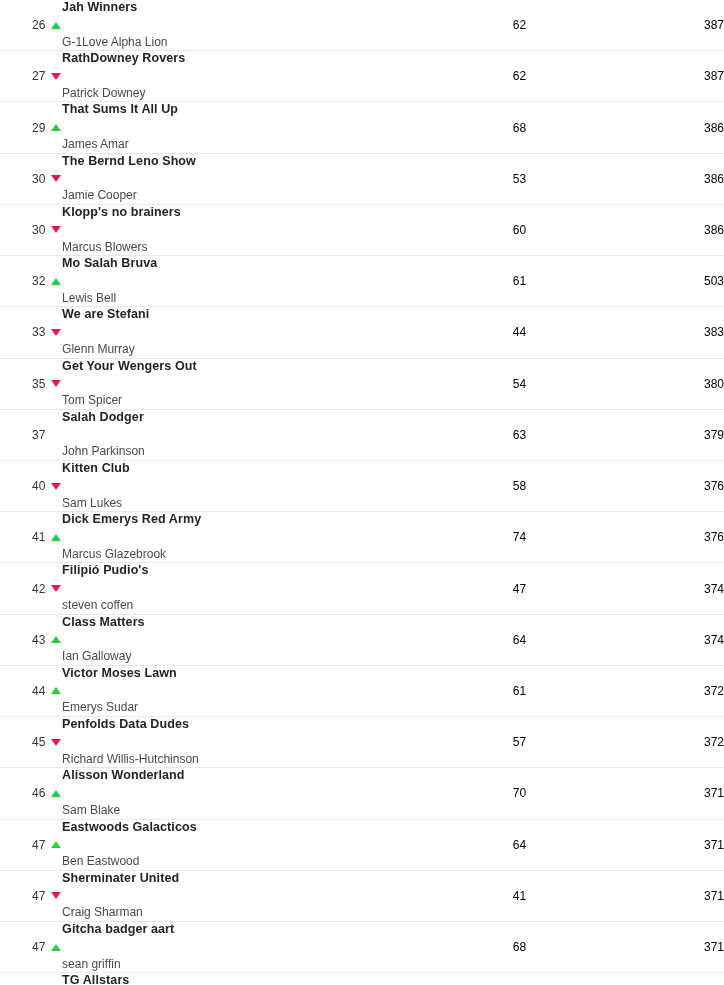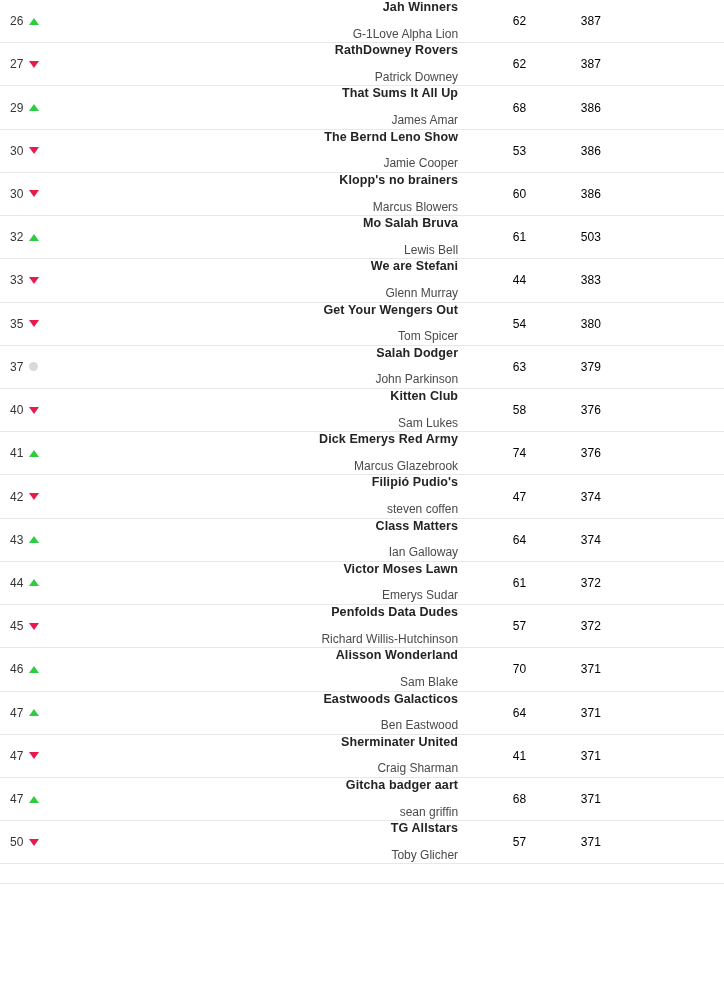--- a/index.html
+++ b/index.html
@@ -26,39 +26,39 @@
     height: 39px;
     box-sizing: border-box;
   }
   .col-rank {
     width: 48px;
     padding-left: 10px !important;
   }
   .col-team {
     width: 400px;
     padding-left: 13px !important;
-    text-align: right;
   }
   .col-gw {
     width: 120px;
     text-align: center;
   }
   .col-total {
     width: 140px;
-    text-align: left;
+    text-align: right;
   }
   .rank-cell {
     display: flex;
     align-items: center;
     gap: 6px;
   }
   .rank-num {
     font-size: 12px;
     color: #363636;
     line-height: 1;
+    margin-left: 22px;
   }
   .mv {
     display: inline-block;
     width: 0;
     height: 0;
     line-height: 0;
   }
   .mv-up {
     border-left: 5px solid transparent;
     border-right: 5px solid transparent;
@@ -79,21 +79,21 @@
     font-size: 12.5px;
     font-weight: bold;
     color: #242424;
     line-height: 1.25;
     letter-spacing: 0.1px;
   }
   .manager-name {
     font-size: 12px;
     color: #4a4a4a;
     line-height: 1.3;
-    margin-top: 11px;
+    margin-top: 19px;
   }
   .score {
     font-size: 12px;
     color: #000000;
   }
   .spacer-row td {
     height: 20px;
     border: none;
   }
 </style>

